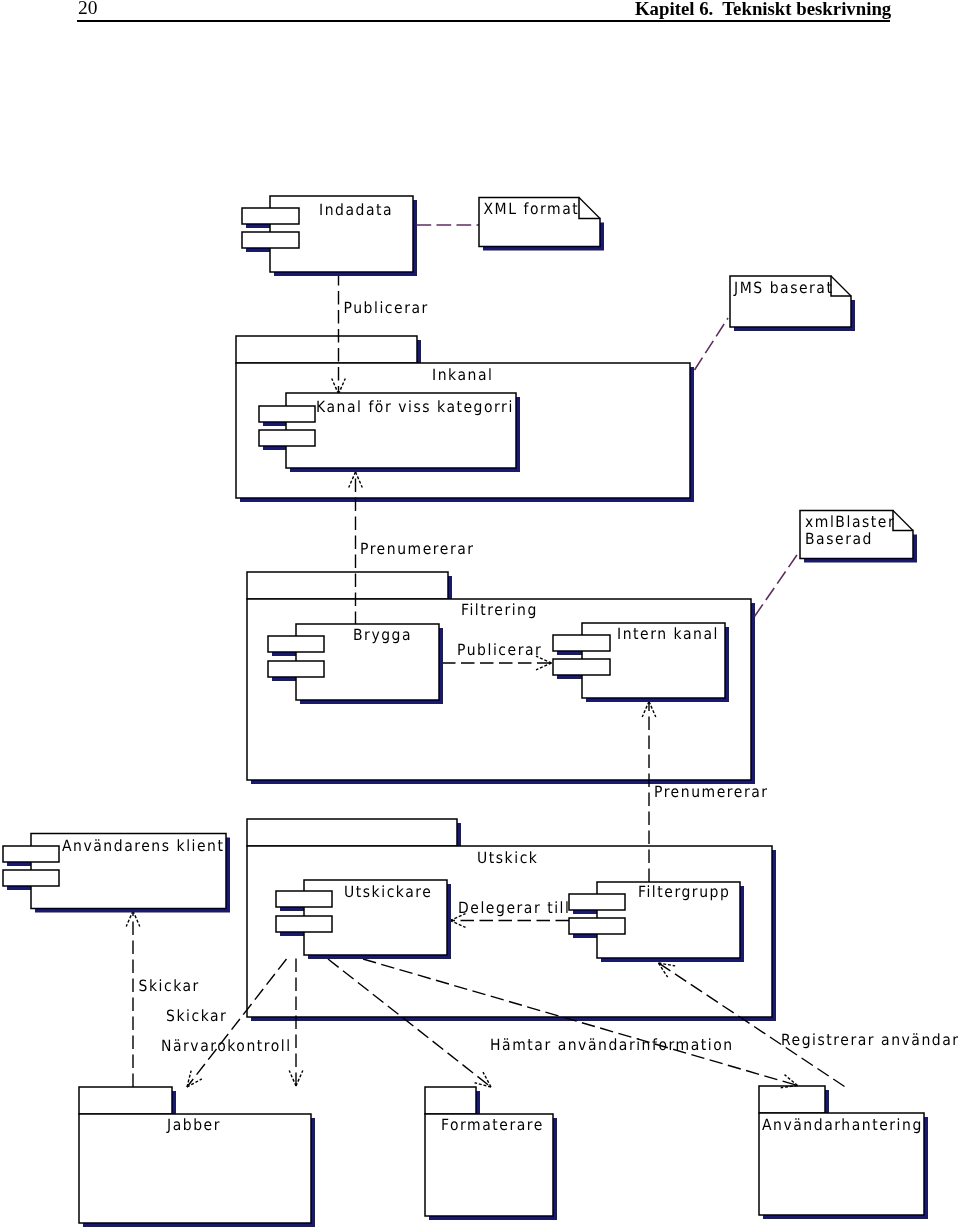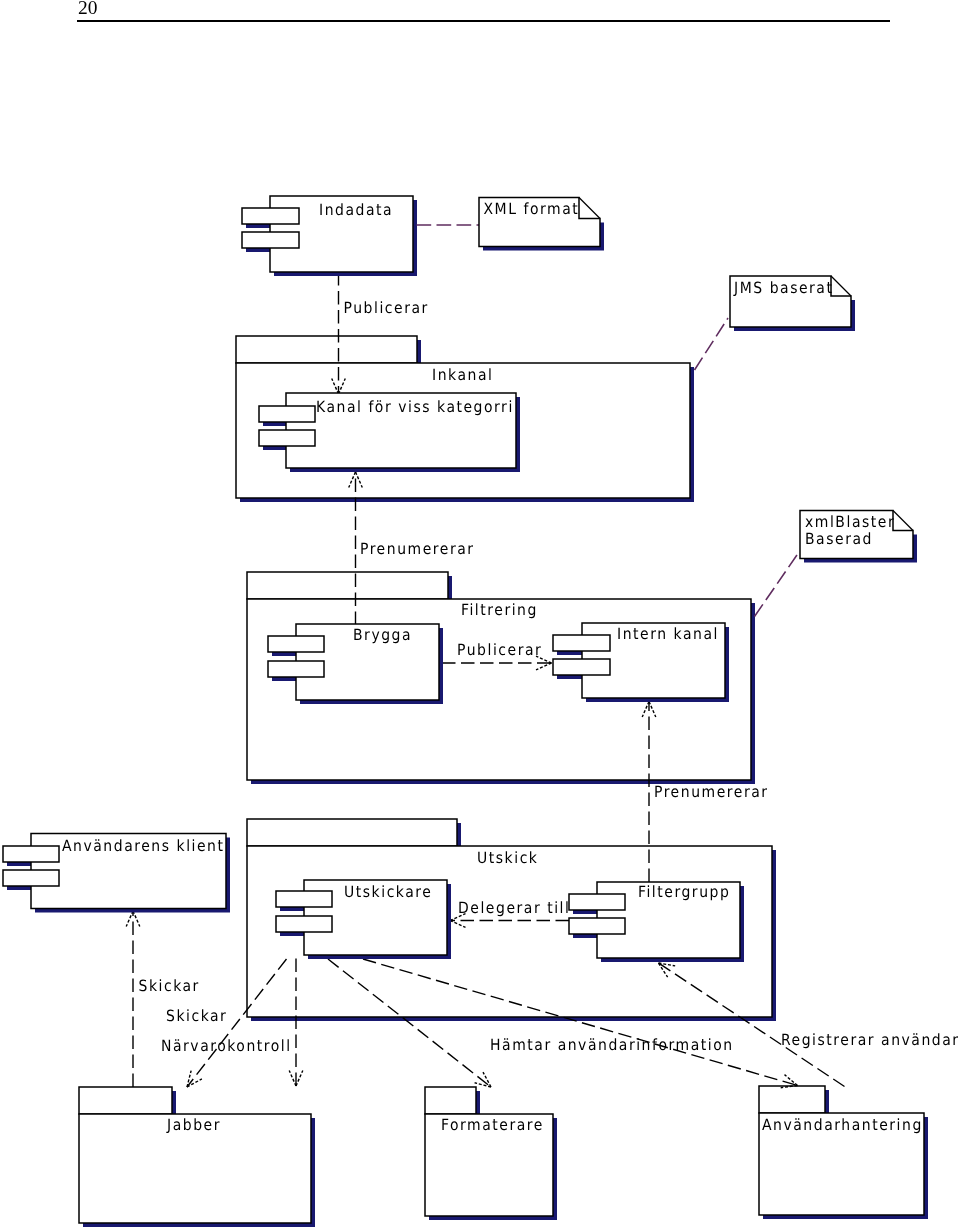--- a/index.html
+++ b/index.html
@@ -17,20 +17,21 @@
 
   svg.diagram text{font-family:"DejaVu Sans Condensed","DejaVu Sans",sans-serif;fill:#000;font-size:15.5px;letter-spacing:1.55px;
                    -webkit-font-smoothing:antialiased;text-rendering:geometricPrecision;}
 </style>
 </head>
 <body>
 
 <div class="page">
   <div class="hdr">
     <div class="hdr-num">20</div>
+    <div class="hdr-title">Kapitel 6.  Tekniskt beskrivning</div>
     <div class="hdr-rule"></div>
   </div>
   <svg class="diagram" id="diagram" width="960" height="1231" viewBox="0 0 960 1231">
       <g>
         <rect x="240" y="367" width="454" height="135" fill="#191970"></rect>
         <rect x="240" y="340" width="181" height="27" fill="#191970"></rect>
         <rect x="236" y="336" width="181" height="27" fill="#fff" stroke="#000000" stroke-width="1.5"></rect>
         <rect x="236" y="363" width="454" height="135" fill="#fff" stroke="#000000" stroke-width="1.5"></rect>
         <text x="432" y="380">Inkanal</text>
       </g>

